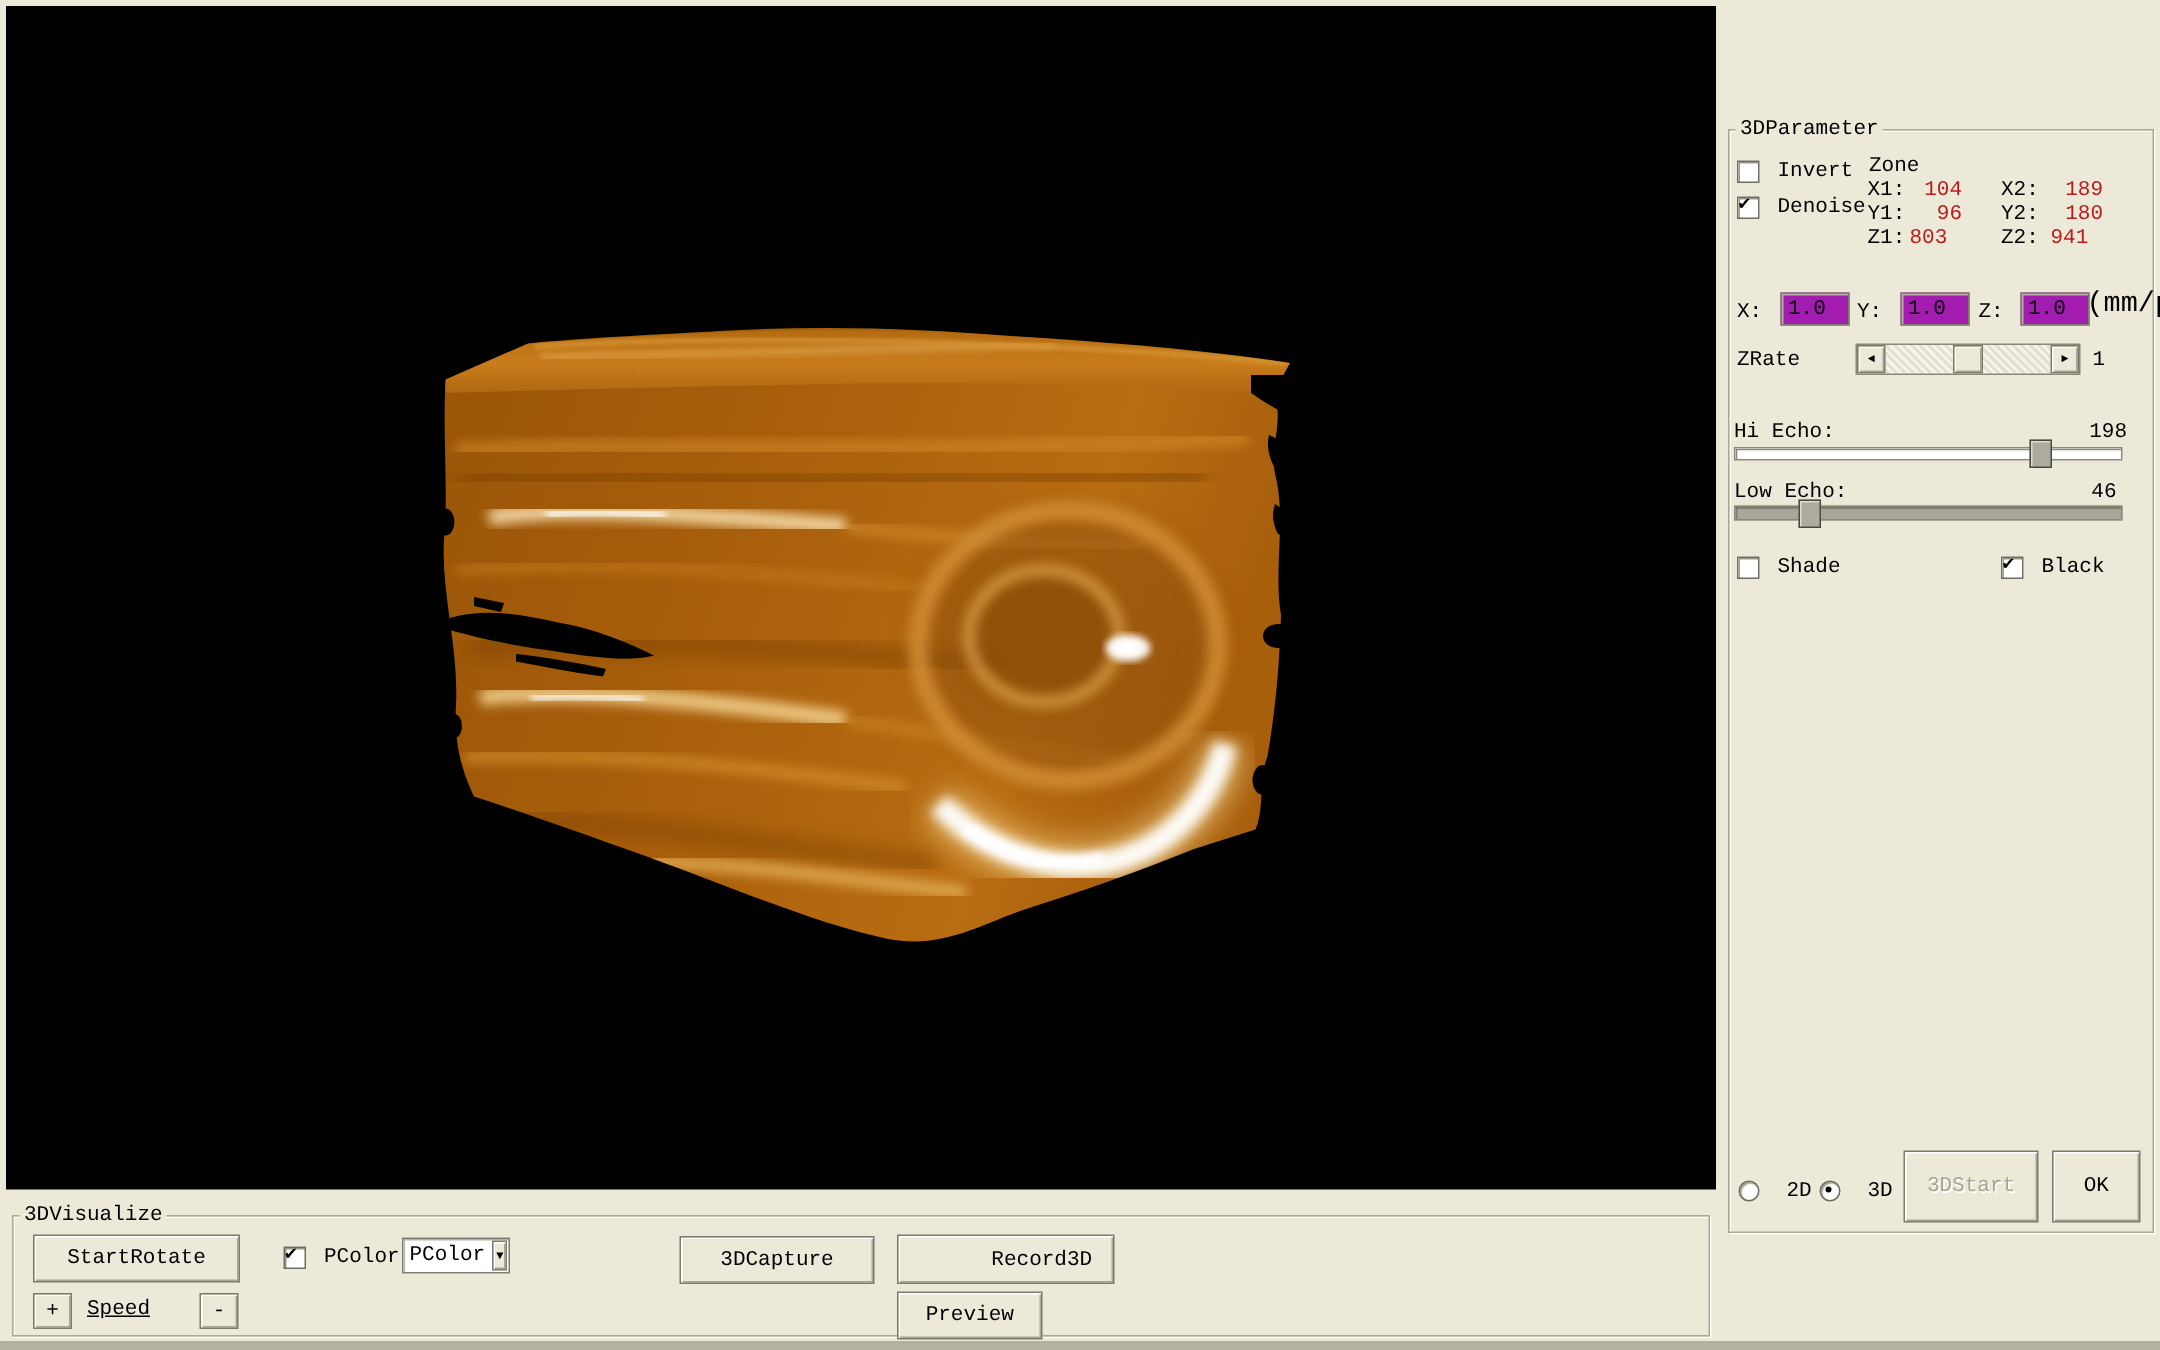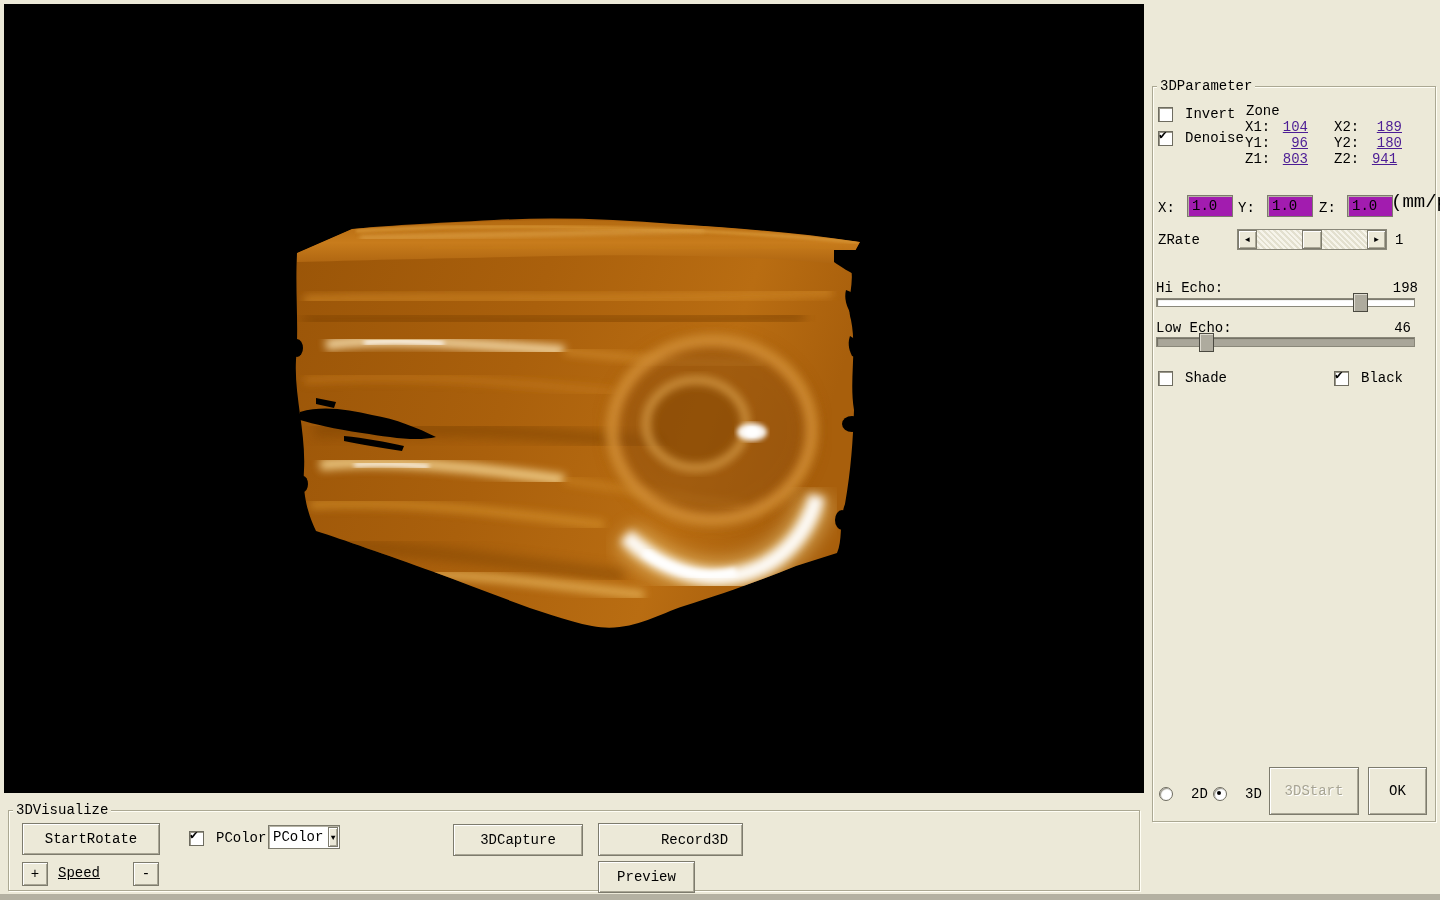--- a/index.html
+++ b/index.html
@@ -20,21 +20,21 @@
   .cbx{width:13px;height:13px;background:#fff;border:1px solid #6e6c60;
        box-shadow:inset 1px 1px 0 #9a978a;position:relative;flex:0 0 13px;}
   .cbx .mark{position:absolute;left:0px;top:-3px;font-size:13px;line-height:13px;color:#000;}
   .radio{position:absolute;display:flex;align-items:center;gap:18px;}
   .rad{width:12px;height:12px;border-radius:50%;background:#fff;border:1px solid #6e6c60;
        box-shadow:inset 1px 1px 1px #9a978a;position:relative;flex:0 0 12px;}
   .rad .dot{position:absolute;left:3px;top:3px;width:4px;height:4px;border-radius:50%;background:#000;}
   .field{position:absolute;background:#a21caf;border:1px solid #7d7b6d;
          box-shadow:inset 1px 1px 0 #b5b2a4;padding:1px 4px;line-height:18px;}
   .lbl{position:absolute;white-space:nowrap;line-height:16px;}
-  .blue{color:#4c1d95;text-decoration:underline;}
+  .blue{color:#b91c1c;}
   
   .slider-track{position:absolute;border:1px solid #8a887a;box-shadow:inset 1px 1px 1px #6f6d60;}
   .slider-thumb{position:absolute;width:13px;height:17px;background:#aeab9e;border:1px solid #4a4940;
                 box-shadow:inset 1px 1px 0 #dedbd0;}
   
   .scrollbar{position:absolute;height:19px;border:1px solid #8a887a;
              background:repeating-linear-gradient(45deg,#f6f4ea 0 2px,#e3e0cf 2px 4px);}
   .sb-btn{position:absolute;top:0;width:17px;height:17px;background:#ece9d8;border:1px solid #7d7b6d;
           box-shadow:inset 1px 1px 0 #ffffff, inset -1px -1px 0 #a9a695;
           display:flex;align-items:center;justify-content:center;font-size:8px;}
@@ -167,23 +167,23 @@
       <div class="lbl" style="left:93px;top:16px;">Zone</div>
       <div class="lbl" style="left:92px;top:32px;">X1:</div>
       <div class="lbl blue" style="left:120px;top:32px;width:35px;text-align:right;">104</div>
       <div class="lbl" style="left:181px;top:32px;">X2:</div>
       <div class="lbl blue" style="left:214px;top:32px;width:35px;text-align:right;">189</div>
       <div class="lbl" style="left:92px;top:48px;">Y1:</div>
       <div class="lbl blue" style="left:120px;top:48px;width:35px;text-align:right;">96</div>
       <div class="lbl" style="left:181px;top:48px;">Y2:</div>
       <div class="lbl blue" style="left:214px;top:48px;width:35px;text-align:right;">180</div>
       <div class="lbl" style="left:92px;top:64px;">Z1:</div>
-      <div class="lbl blue" style="left:120px;top:64px;width:35px;text-align:right;">803</div>
+      <div class="lbl blue" style="left:120px;top:64px;width:35px;text-align:left;">803</div>
       <div class="lbl" style="left:181px;top:64px;">Z2:</div>
-      <div class="lbl blue" style="left:214px;top:64px;width:35px;text-align:center;">941</div>
+      <div class="lbl blue" style="left:214px;top:64px;width:35px;text-align:left;">941</div>
 
       <div class="lbl" style="left:5px;top:113px;">X:</div>
       <div class="field" style="left:34px;top:108px;width:36px;">1.0</div>
       <div class="lbl" style="left:85px;top:113px;">Y:</div>
       <div class="field" style="left:114px;top:108px;width:36px;">1.0</div>
       <div class="lbl" style="left:166px;top:113px;">Z:</div>
       <div class="field" style="left:194px;top:108px;width:36px;">1.0</div>
       <div class="lbl" style="left:238px;top:107px;font-size:19px;">(mm/p)</div>
 
       <div class="lbl" style="left:5px;top:145px;">ZRate</div>

